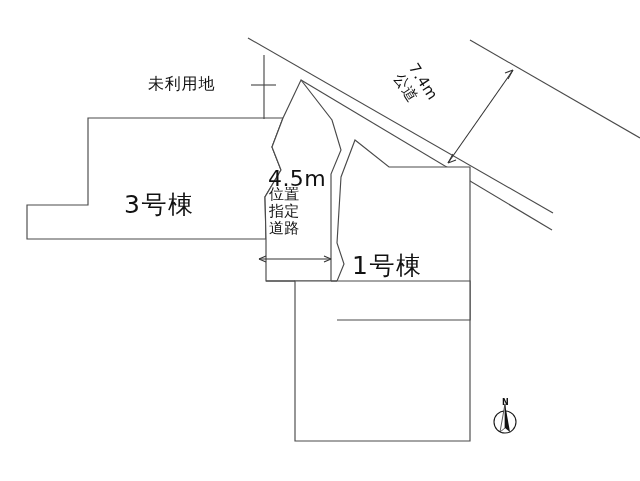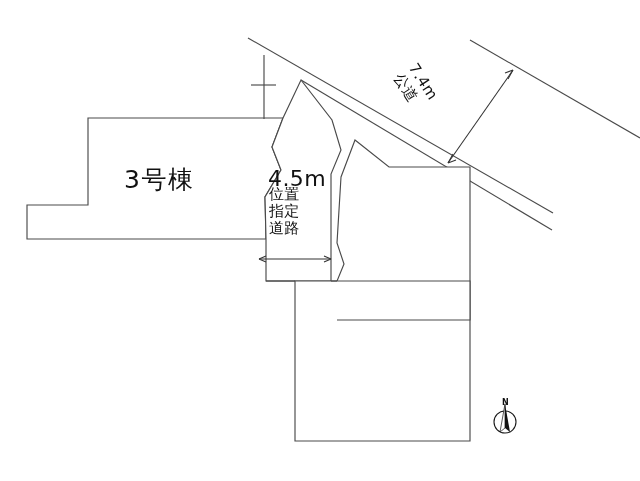--- a/index.html
+++ b/index.html
@@ -61,20 +61,21 @@
     position: absolute;
     font-family: "DejaVu Sans", "Liberation Sans", sans-serif;
     color: #111111;
     white-space: nowrap;
     letter-spacing: 0.06em;
     user-select: none;
   }
   .lot-label-big {
     font-size: 25px;
     font-weight: 400;
+    margin-top: 25px;
   }
   .text-annot {
     position: absolute;
     font-family: "DejaVu Sans", "Liberation Sans", sans-serif;
     color: #111111;
     white-space: nowrap;
     user-select: none;
   }
   #label-unused {
     font-size: 16px;
@@ -171,22 +172,24 @@
 
     <g>
       <circle class="compass-circle" cx="505" cy="422" r="11"></circle>
       <polygon class="compass-needle-dark" points="505,404 510,432 505,428"></polygon>
       <polygon class="compass-needle-light" points="505,404 500,432 505,428"></polygon>
     </g>
   </svg>
 
   <div class="lot-label lot-label-big" id="lot-3-label" style="left:124px; top:163px;">3号棟</div>
 
-
-
+  <div class="lot-label lot-label-big" id="lot-1-label" style="left:352px; top:224px;">1号棟</div>
+
+
+  <div class="text-annot" id="label-unused" style="left:148px; top:74px;">未利用地</div>
 
   <div class="text-annot" id="road-dim-label" style="left:268px; top:166px;">4.5m</div>
 
   <div id="road-name-block" style="left:269px; top:186px;">
     <div class="col">
       <span class="road-vert-text" style="position:static;">位</span>
       <span class="road-vert-text" style="position:static;">指</span>
       <span class="road-vert-text" style="position:static;">道</span>
     </div>
     <div class="col">

